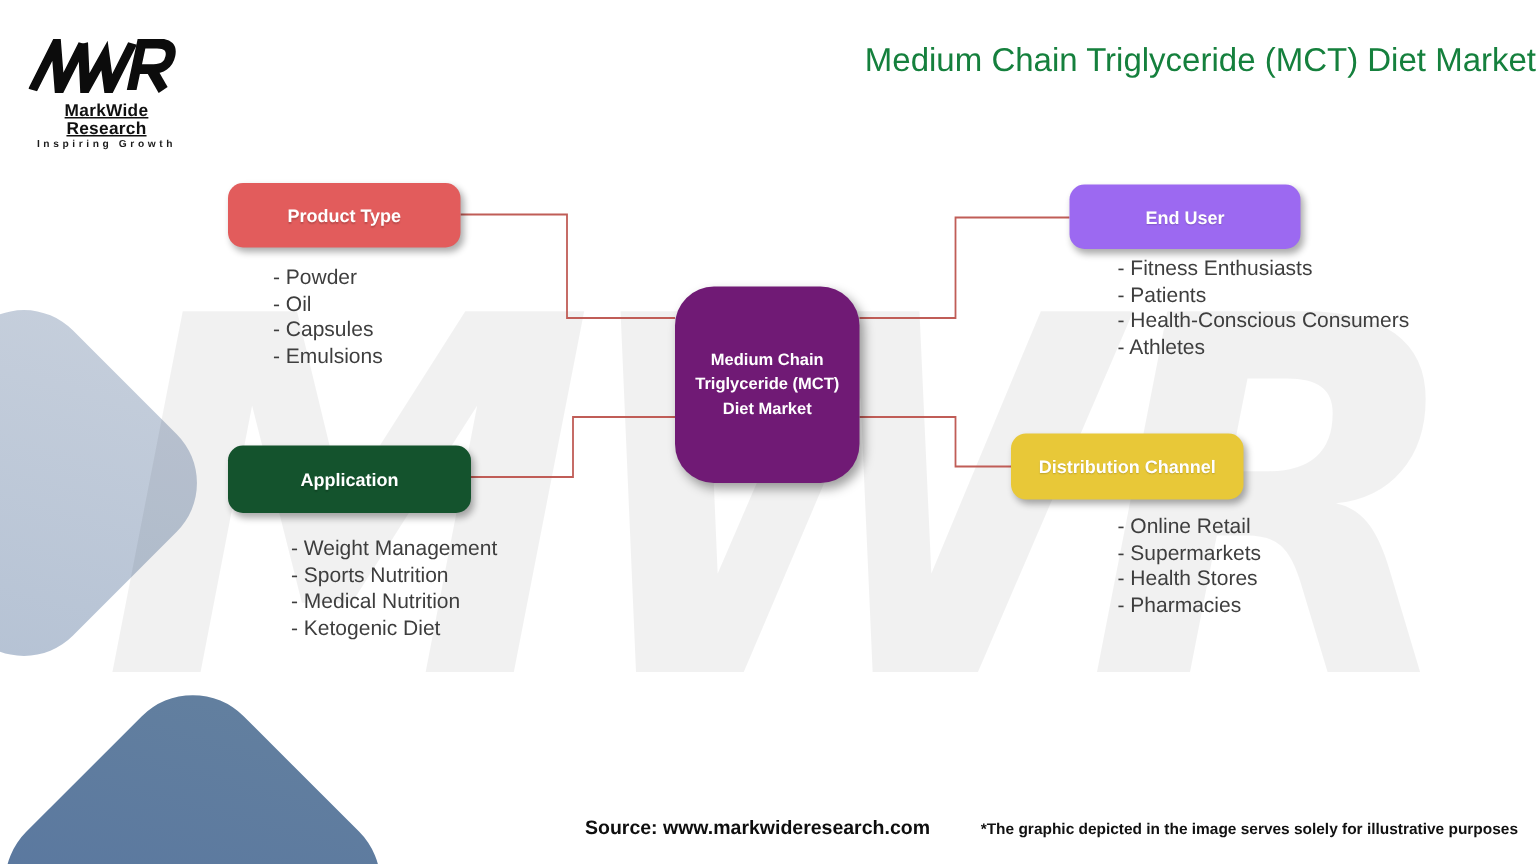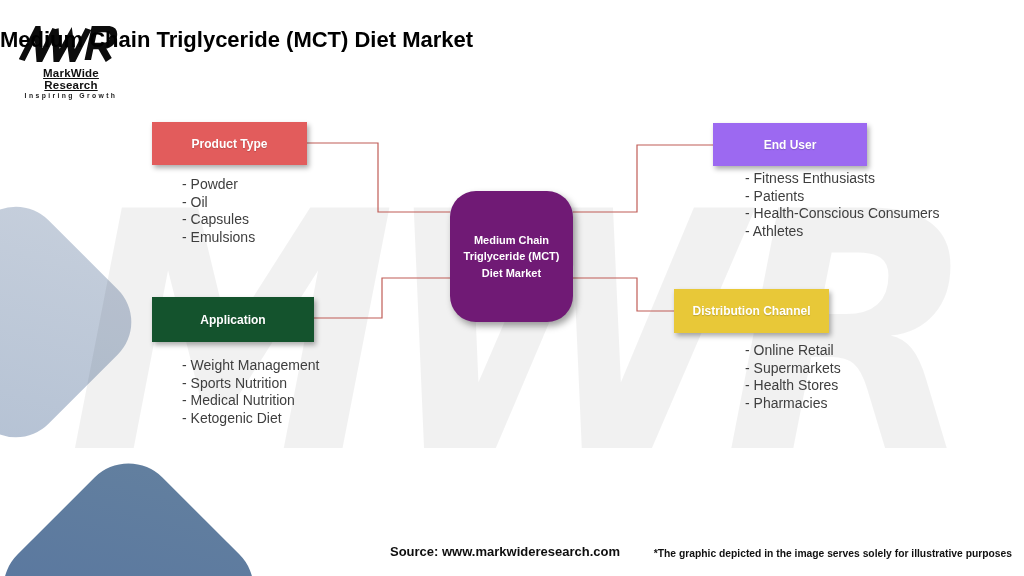--- a/index.html
+++ b/index.html
@@ -23,27 +23,27 @@
 
   
   #watermark-layer{position:absolute;left:0;top:0;z-index:2;}
   #connector-layer{position:absolute;left:0;top:0;z-index:3;}
 
   
   .logo{left:18px;top:26px;width:106px;text-align:center;z-index:5;}
   .logo-name{font-size:11.5px;font-weight:800;color:#101010;letter-spacing:.2px;margin-top:1px;text-decoration:underline;}
   .logo-tagline{font-size:6.8px;font-weight:700;color:#1c1c1c;letter-spacing:2.4px;margin-top:1px;}
   .page-title{
-    left:0;right:0;top:27px;text-align:left;z-index:5;
-    font-size:22px;font-weight:700;color:#000000;
+    left:0;right:0;top:27px;text-align:right;z-index:5;
+    font-size:22px;font-weight:400;color:#15803d;
   }
 
   
   .branch-box{
-    position:absolute;z-index:4;border-radius:0;
+    position:absolute;z-index:4;border-radius:10px;
     display:flex;align-items:center;justify-content:center;
     color:#fff;font-size:12px;font-weight:700;
     box-shadow:2px 3px 5px rgba(0,0,0,.33);
     text-shadow:0 1px 1px rgba(0,0,0,.18);
   }
   .box-product{left:152px;top:122px;width:155px;height:43px;background:#e25c5c;}
   .box-enduser{left:713px;top:123px;width:154px;height:43px;background:#9c69f1;}
   .box-application{left:152px;top:297px;width:162px;height:45px;background:#14532d;}
   .box-distribution{left:674px;top:289px;width:155px;height:44px;background:#e8c838;}
 
@@ -51,21 +51,21 @@
     position:absolute;left:450px;top:191px;width:123px;height:131px;z-index:4;
     background:#701a75;border-radius:26px;
     display:flex;flex-direction:column;align-items:center;justify-content:center;
     color:#fff;font-size:11px;font-weight:700;line-height:1.5;text-align:center;
     box-shadow:3px 4px 7px rgba(0,0,0,.38);
   }
 
   .item-list{position:absolute;z-index:4;font-size:14px;color:#3e3e3e;line-height:17.5px;}
   .list-product{left:182px;top:176px;}
   .list-enduser{left:745px;top:170px;}
-  .list-application{left:182px;top:357px;}
+  .list-application{left:194px;top:357px;}
   .list-distribution{left:745px;top:342px;}
 
   
   .source-text{
     left:305px;top:544px;width:400px;text-align:center;z-index:5;
     font-size:13px;font-weight:700;color:#0e0e0e;
   }
   .disclaimer-text{
     right:12px;top:548px;z-index:5;
     font-size:10.3px;font-weight:600;color:#111;

